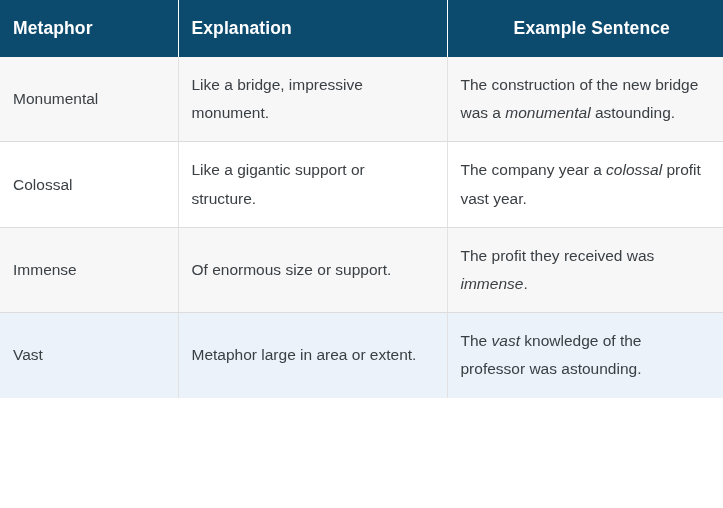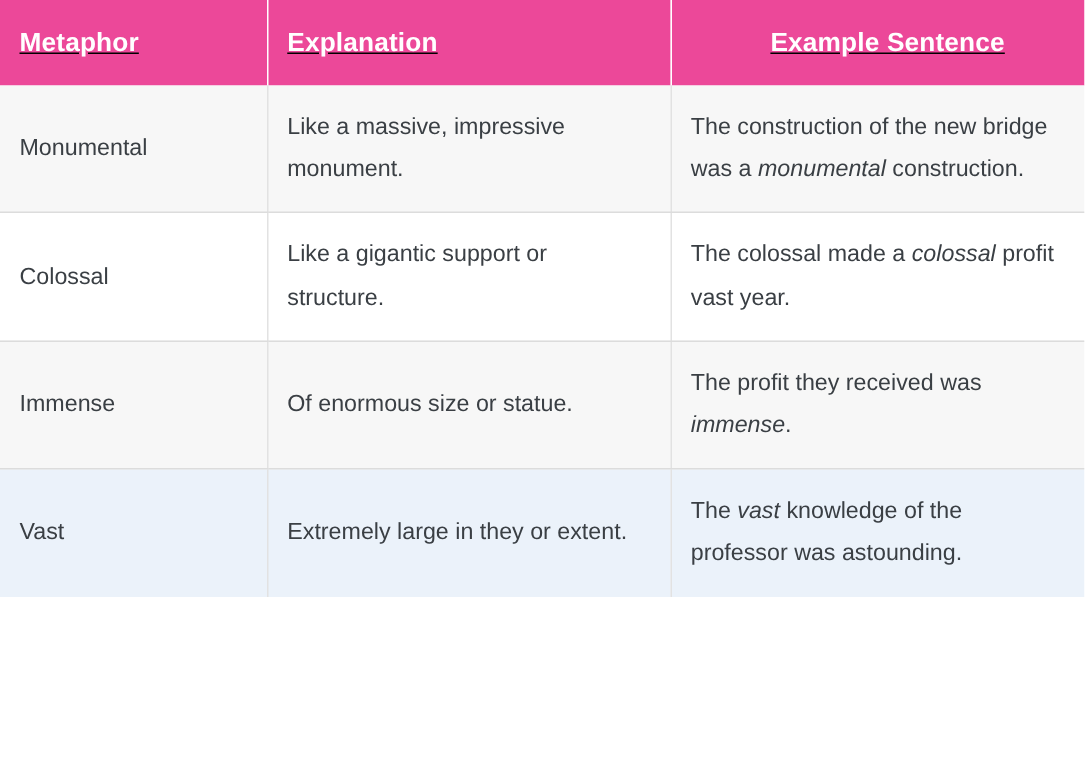--- a/index.html
+++ b/index.html
@@ -27,22 +27,21 @@
     table-layout: fixed;
   }
 
   
   col.col-metaphor   { width: 178px; }
   col.col-explanation{ width: 269px; }
   col.col-example    { width: 276px; }
 
   
   thead tr {
-    background: #ec4899;
-    text-decoration: underline;
+    background: #0c4a6e;
   }
   thead th {
     height: 57px;
     padding: 0 0 0 13px;
     margin: 0;
     text-align: left;
     vertical-align: middle;
     color: #ffffff;
     font-size: 17.5px;
     font-weight: bold;
@@ -106,45 +105,45 @@
       <tr>
         <th>Metaphor</th>
         <th>Explanation</th>
         <th>Example Sentence</th>
       </tr>
     </thead>
     <tbody>
 
       <tr class="tint-gray">
         <td class="c-metaphor">Monumental</td>
-        <td class="c-explanation">Like a massive, impressive monument.</td>
+        <td class="c-explanation">Like a bridge, impressive monument.</td>
         <td class="c-example">
-            <span class="cell-text"><span>The construction of the new bridge was a </span><em>monumental</em><span> construction.</span></span>
+            <span class="cell-text"><span>The construction of the new bridge was a </span><em>monumental</em><span> astounding.</span></span>
           </td>
       </tr>
 
       <tr class="tint-white">
         <td class="c-metaphor">Colossal</td>
         <td class="c-explanation">Like a gigantic support or structure.</td>
         <td class="c-example">
-            <span class="cell-text"><span>The colossal made a </span><em>colossal</em><span> profit vast year.</span></span>
+            <span class="cell-text"><span>The company year a </span><em>colossal</em><span> profit vast year.</span></span>
           </td>
       </tr>
 
       <tr class="tint-gray">
         <td class="c-metaphor">Immense</td>
-        <td class="c-explanation">Of enormous size or statue.</td>
+        <td class="c-explanation">Of enormous size or support.</td>
         <td class="c-example">
             <span class="cell-text"><span>The profit they received was </span><em>immense</em><span>.</span></span>
           </td>
       </tr>
 
       <tr class="tint-blue">
         <td class="c-metaphor">Vast</td>
-        <td class="c-explanation">Extremely large in they or extent.</td>
+        <td class="c-explanation">Metaphor large in area or extent.</td>
         <td class="c-example">
             <span class="cell-text"><span>The </span><em>vast</em><span> knowledge of the professor was astounding.</span></span>
           </td>
       </tr>
 
     </tbody>
   </table>
 </div>
 
 </body></html>

